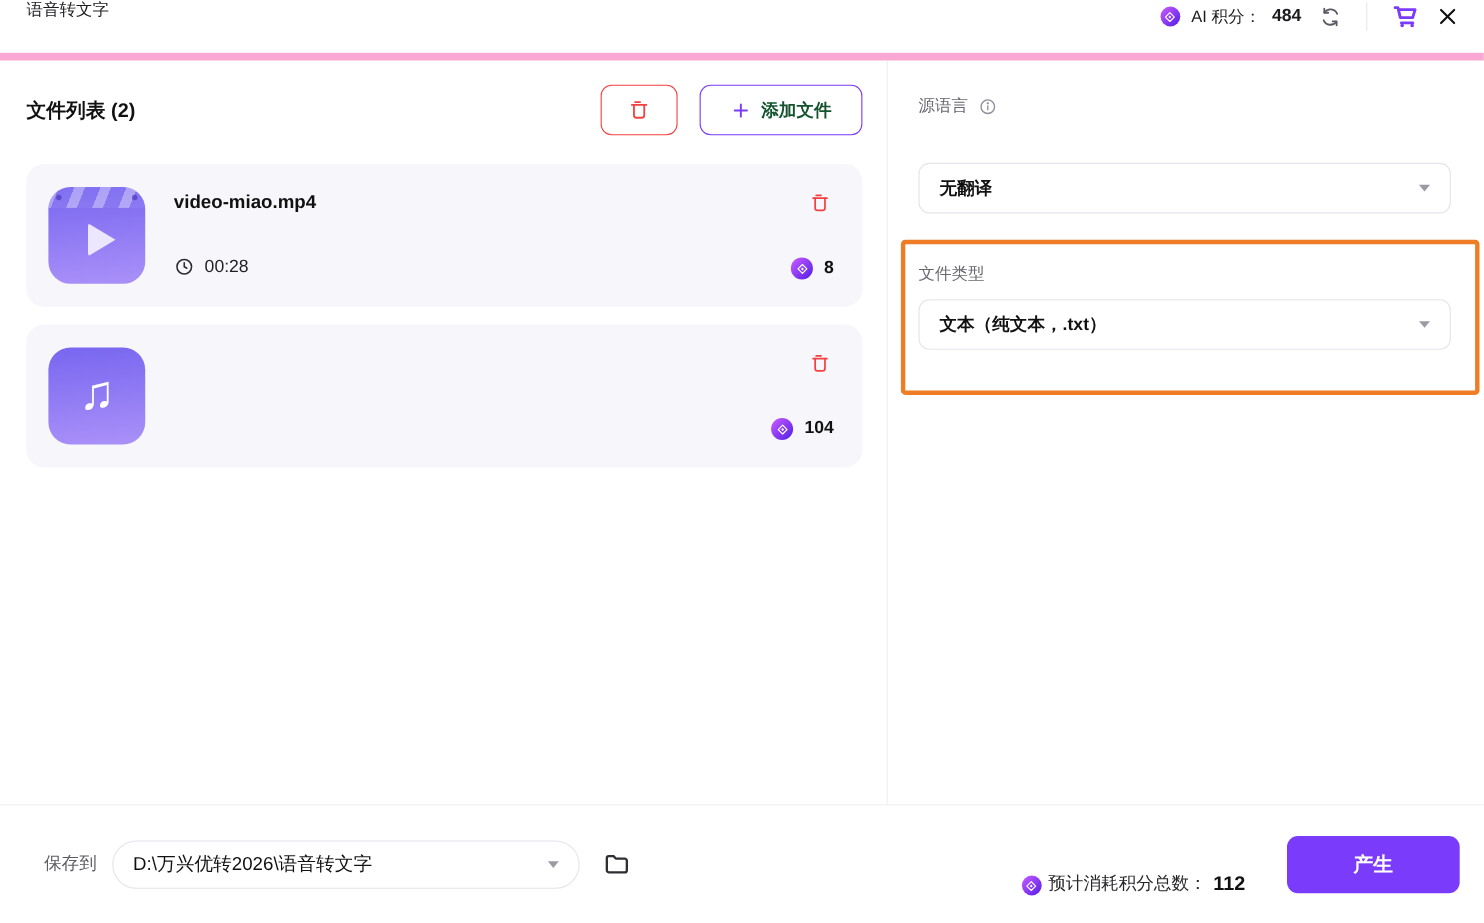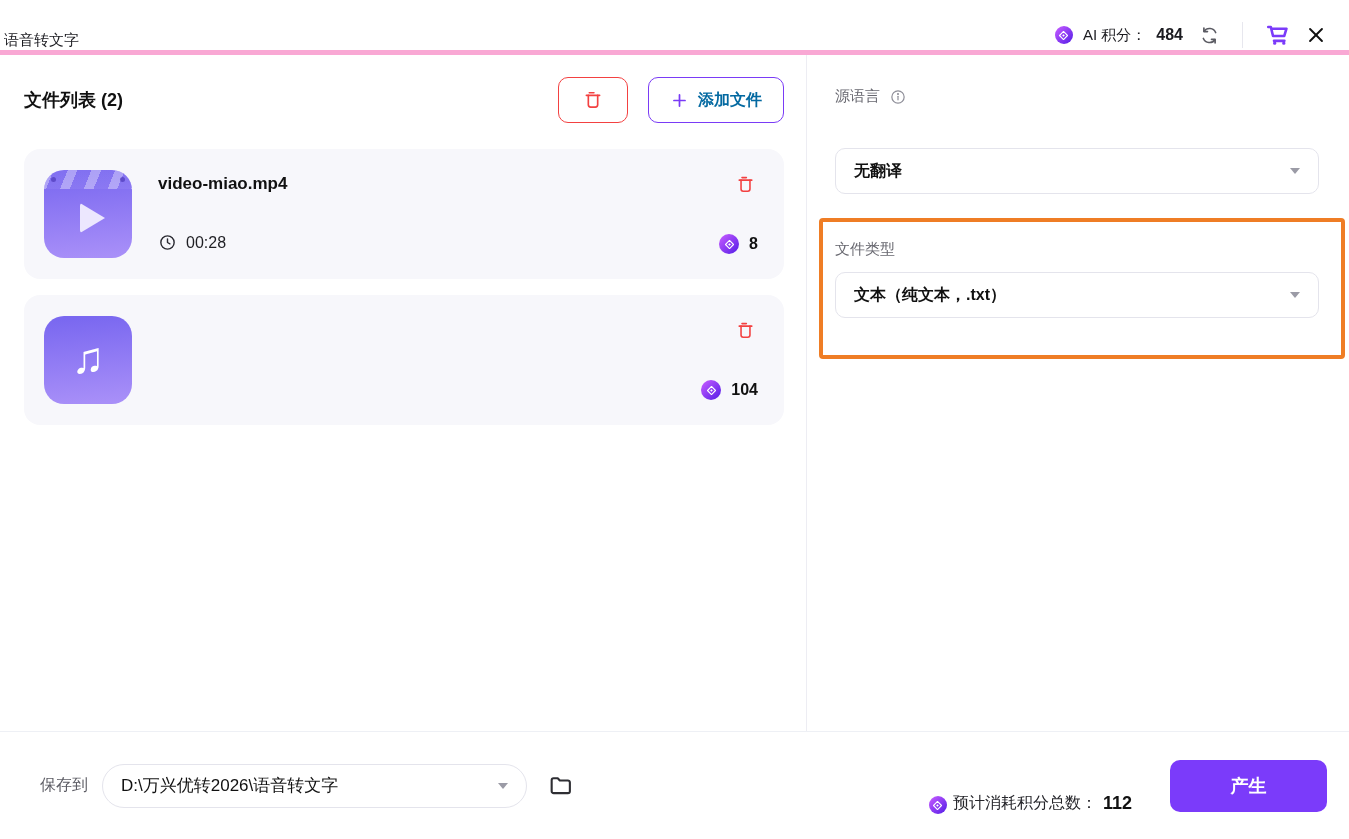--- a/index.html
+++ b/index.html
@@ -1,21 +1,21 @@
 <!DOCTYPE html>
 <html><head>
 <meta charset="utf-8">
 <style>
   * { margin:0; padding:0; box-sizing:border-box; }
   html,body { width:1349px; height:839px; background:#fff; }
   body { font-family:"Liberation Sans","DejaVu Sans",sans-serif; color:#1b1b20; }
   .window { width:1349px; height:839px; display:flex; flex-direction:column; background:#fff; border-radius:10px 10px 0 0; overflow:hidden; }
 
   
-  .titlebar { height:55px; flex:0 0 55px; display:flex; align-items:flex-end; padding:0 20px 0 4px; border-bottom:5px solid #f9a8d4; }
+  .titlebar { height:55px; flex:0 0 55px; display:flex; align-items:flex-start; padding:0 20px 0 24px; border-bottom:7px solid #f9a8d4; }
   .titlebar .title { font-size:15px; font-weight:500; color:#1b1b20; }
   .tb-right { margin-left:auto; display:flex; align-items:center; gap:10px; }
   .credit-badge { width:19px; height:19px; border-radius:50%; background:linear-gradient(135deg,#c158ff 8%,#5b21e8 92%); display:inline-flex; align-items:center; justify-content:center; flex:0 0 auto; }
   .credit-badge svg { width:13px; height:13px; }
   .credit-badge.sm { width:18px; height:18px; }
   .tb-credits-label { font-size:15px; color:#1b1b20; }
   .tb-credits-value { font-size:16px; font-weight:700; margin-right:4px; }
   .icon-btn { background:none; border:none; cursor:pointer; display:inline-flex; align-items:center; justify-content:center; padding:2px; }
   .tb-divider { width:1px; height:26px; background:#e7e7ee; margin:0 10px; }
 
@@ -23,21 +23,21 @@
   .main { flex:1 1 auto; display:flex; min-height:0; }
   .left-panel { flex:1 1 auto; padding:22px 22px 0 24px; }
   .right-panel { flex:0 0 543px; border-left:1px solid #ededf3; padding:32px 30px 0 28px; }
 
   
   .list-header { display:flex; align-items:center; height:46px; }
   .list-title { font-size:18px; font-weight:700; color:#111; }
   .hdr-btns { margin-left:auto; display:flex; gap:20px; }
   .btn-outline { height:46px; border-radius:10px; background:#fff; display:inline-flex; align-items:center; justify-content:center; cursor:pointer; }
   .btn-del { width:70px; border:1.5px solid #f34141; }
-  .btn-add { width:136px; border:1.5px solid #7a3bf6; gap:9px; color:#0369a1; font-size:16px; font-weight:700; }
+  .btn-add { width:148px; border:1.5px solid #7a3bf6; gap:9px; color:#14532d; font-size:16px; font-weight:700; }
 
   
   .file-rows { margin-top:26px; display:flex; flex-direction:column; gap:16px; }
   .file-row { height:130px; background:#f7f7fb; border-radius:16px; display:flex; align-items:center; padding:20px 26px 20px 20px; }
   .thumb { width:88px; height:88px; border-radius:20px; background:linear-gradient(175deg,#7a68f0 5%,#a88ff8 96%); position:relative; overflow:hidden; display:flex; align-items:center; justify-content:center; flex:0 0 auto; }
   .film-band { position:absolute; top:0; left:0; right:0; height:19px;
     background:repeating-linear-gradient(112deg, rgba(255,255,255,.38) 0 9px, rgba(255,255,255,.06) 9px 22px); }
   .film-band::before,.film-band::after { content:""; position:absolute; top:7px; width:5px; height:5px; border-radius:50%; background:rgba(82,62,190,.75); }
   .film-band::before { left:7px; } .film-band::after { right:7px; }
   .play-tri { width:0; height:0; border-left:25px solid #ece7fe; border-top:15px solid transparent; border-bottom:15px solid transparent; margin-left:9px; margin-top:8px; border-radius:3px; }

